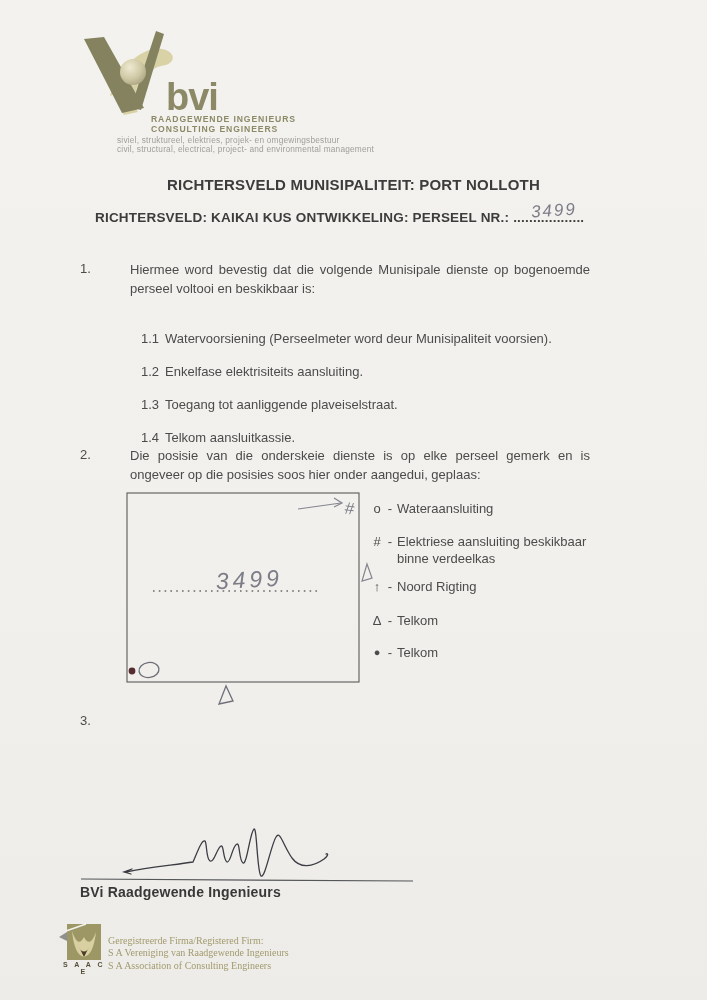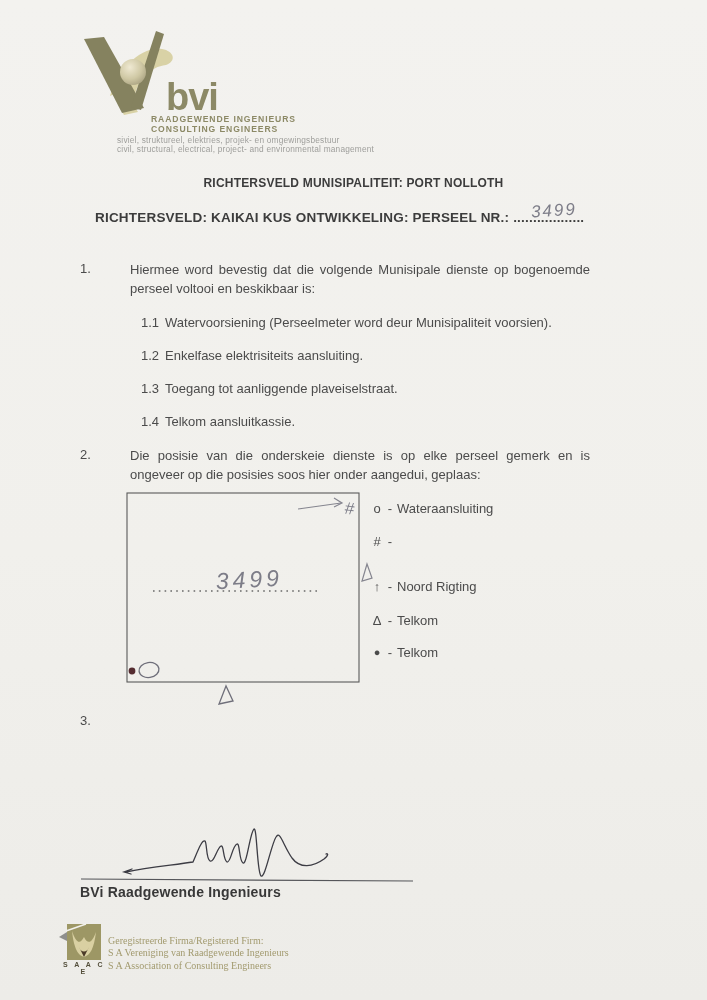--- a/index.html
+++ b/index.html
@@ -15,30 +15,30 @@
     color:#4b4b4b;
   }
   .abs{position:absolute;}
 
   
   .brand-text{font-weight:bold;color:#8c8966;font-size:38px;line-height:1;letter-spacing:-1px;}
   .lh-caps{color:#8c8966;font-size:8.6px;font-weight:bold;letter-spacing:0.9px;line-height:10px;padding-left:44px;}
   .lh-gray{color:#9e9e9b;font-size:8.3px;letter-spacing:0.2px;line-height:9.5px;}
 
   
-  .title1{left:0;right:0;text-align:center;top:176px;font-size:12px;font-weight:bold;color:#3c3c3c;letter-spacing:0.2px;}
+  .title1{left:0;right:0;text-align:center;top:176px;font-size:15px;font-weight:bold;color:#3c3c3c;letter-spacing:0.2px;}
   .title2{left:95px;top:210px;font-size:13.5px;font-weight:bold;color:#3c3c3c;letter-spacing:0.2px;white-space:nowrap;text-align:right;}
   .dots-wrap{position:relative;display:inline-block;}
   .hand{color:#7d7d88;font-style:italic;}
   .hand-title{position:absolute;left:18px;top:-9px;font-size:17px;font-weight:normal;letter-spacing:2px;transform:rotate(-4deg);}
 
   
   .num{font-size:13px;color:#4b4b4b;}
   .para{font-size:13px;line-height:18.5px;color:#4b4b4b;text-align:justify;width:460px;}
-  .subitem{font-size:13px;color:#4b4b4b;white-space:nowrap;}
+  .subitem{font-size:13px;color:#4b4b4b;white-space:nowrap;margin-top:16px;}
 
   
   .legend-row{left:370px;display:flex;align-items:flex-start;font-size:13px;color:#4b4b4b;}
   .legend-sym{width:14px;text-align:center;flex:0 0 14px;}
   .legend-dash{width:12px;text-align:center;flex:0 0 12px;}
   .legend-lbl{margin-left:1px;line-height:16.5px;}
   .legend-lbl.wrap{max-width:218px;}
 
   
   .sig-name{left:80px;top:884px;font-size:14px;font-weight:bold;color:#383838;letter-spacing:0.2px;}
@@ -124,20 +124,21 @@
   </svg>
 
   <div class="abs legend-row" style="top:501px">
     <span class="legend-sym">o</span>
     <span class="legend-dash">-</span>
     <span class="legend-lbl">Wateraansluiting</span>
   </div>
   <div class="abs legend-row" style="top:534px">
     <span class="legend-sym">#</span>
     <span class="legend-dash">-</span>
+    <span class="legend-lbl wrap">Elektriese aansluiting beskikbaar binne verdeelkas</span>
   </div>
   <div class="abs legend-row" style="top:579px">
     <span class="legend-sym">↑</span>
     <span class="legend-dash">-</span>
     <span class="legend-lbl">Noord Rigting</span>
   </div>
   <div class="abs legend-row" style="top:613px">
     <span class="legend-sym">Δ</span>
     <span class="legend-dash">-</span>
     <span class="legend-lbl">Telkom</span>

